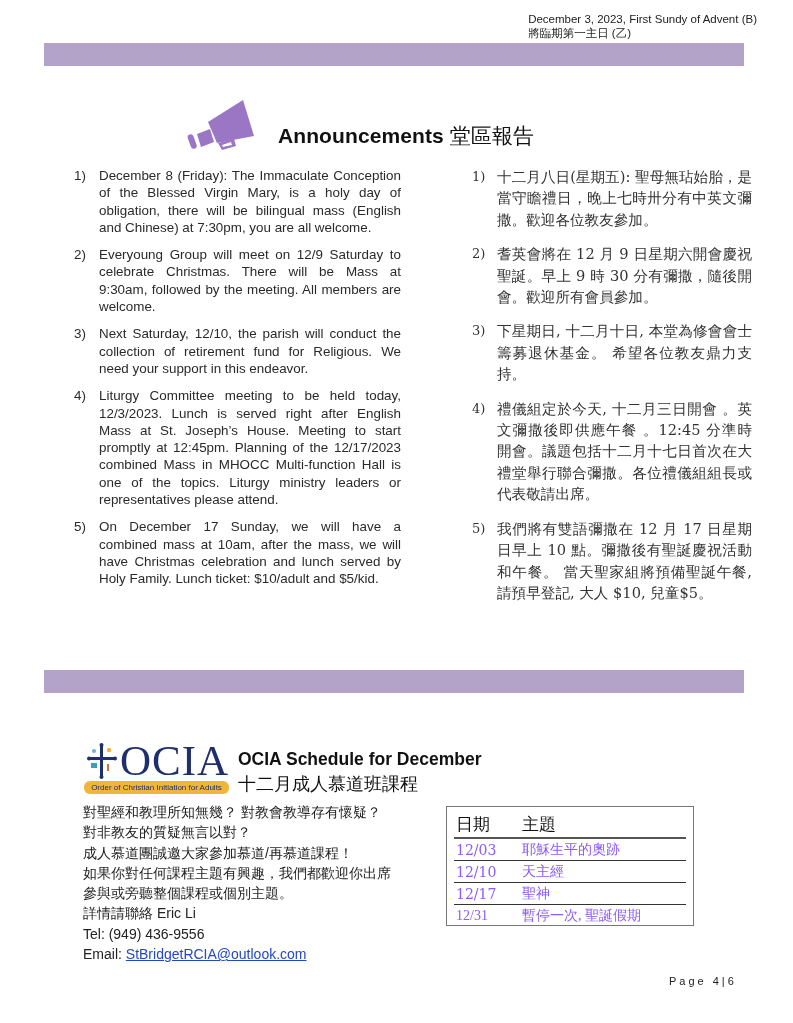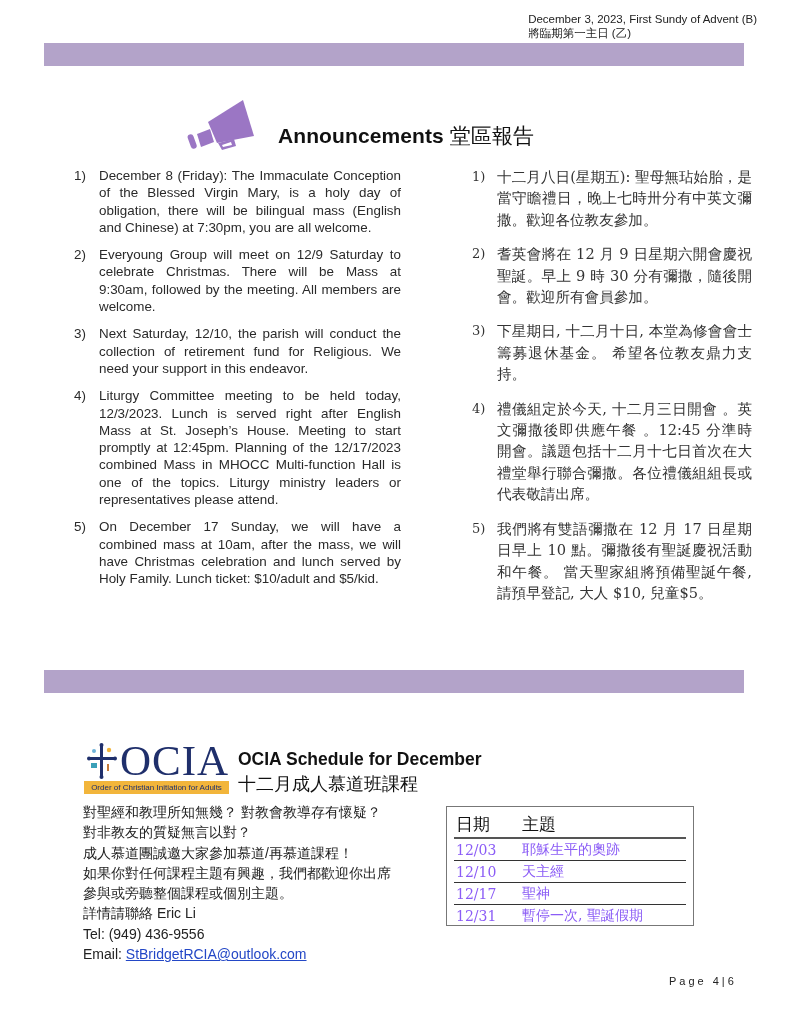--- a/index.html
+++ b/index.html
@@ -14,31 +14,31 @@
   .megaphone { position: absolute; left: 180px; top: 96px; width: 80px; height: 60px; }
   .col-en { position: absolute; left: 74px; top: 167px; width: 327px; font-size: 13.4px; line-height: 17.3px; color: #2a2a2a; }
   .col-cn { position: absolute; left: 472px; top: 166px; width: 280px; font-family: "DejaVu Serif", "Liberation Serif", serif; font-size: 14.6px; line-height: 21.4px; color: #333; }
   .item { display: flex; margin-bottom: 10px; }
   .item .num { width: 25px; flex: none; }
   .col-cn .item .num { width: 25px; font-size: 13px; }
   .item .txt { flex: 1; text-align: justify; }
   .col-cn .item { margin-bottom: 13px; }
   .ocia-logo { position: absolute; left: 84px; top: 743px; width: 146px; height: 50px; }
   .ocia-logo .word { position: absolute; left: 36px; top: -4px; font-family: "Liberation Serif", serif; font-size: 43px; color: #1f2f6b; letter-spacing: 1px; line-height: 44px; }
-  .ocia-logo .tag { position: absolute; left: 0; top: 38px; width: 145px; height: 13px; background: #f2b53b; color: #1f2f6b; font-size: 8px; line-height: 13px; text-align: center; white-space: nowrap; }
+  .ocia-logo .tag { position: absolute; left: 0; top: 38px; width: 145px; height: 13px; background: #f2b53b; color: #1f2f6b; font-size: 8px; line-height: 13px; text-align: center; white-space: nowrap; border-radius: 6px; }
   .ocia-logo .cross { position: absolute; left: 2px; top: 0; width: 32px; height: 36px; }
   .ocia-title { position: absolute; left: 238px; top: 749px; font-size: 17.5px; font-weight: bold; color: #111; }
   .ocia-subtitle { position: absolute; left: 238px; top: 772px; font-size: 18px; color: #111; }
   .ocia-body { position: absolute; left: 83px; top: 802px; font-size: 14px; line-height: 20.3px; color: #222; }
   .ocia-body a { color: #2347c6; text-decoration: underline; }
   .sched { position: absolute; left: 446px; top: 790px; width: 248px; height: 120px; border: 1px solid #777; box-sizing: border-box; margin-top: 16px; }
   .sched table { border-collapse: collapse; margin: 6px 8px 0 7px; width: 232px; font-family: "DejaVu Serif", "Liberation Serif", serif; }
   .sched th { text-align: left; font-size: 17px; font-weight: normal; padding: 0 0 1px 2px; border-bottom: 2px solid #555; color: #111; height: 22px; }
   .sched td { font-size: 14px; color: #8b5cf6; padding: 0 0 0 2px; height: 21px; border-bottom: 1.5px solid #333; }
-  .sched tr:last-child td { border-bottom: none; }
+  .sched tr:last-child td { border-bottom: none; font-family: Liberation Serif, serif; }
   .sched .c1 { width: 64px; }
   .footer { position: absolute; left: 669px; top: 975px; font-size: 11px; letter-spacing: 3px; color: #222; }
 </style>
 </head>
 <body>
 
 <div class="hdr">
   <div>December 3, 2023, First Sundy of Advent (B)</div>
   <div>將臨期第一主日 (乙)</div>
 </div>

